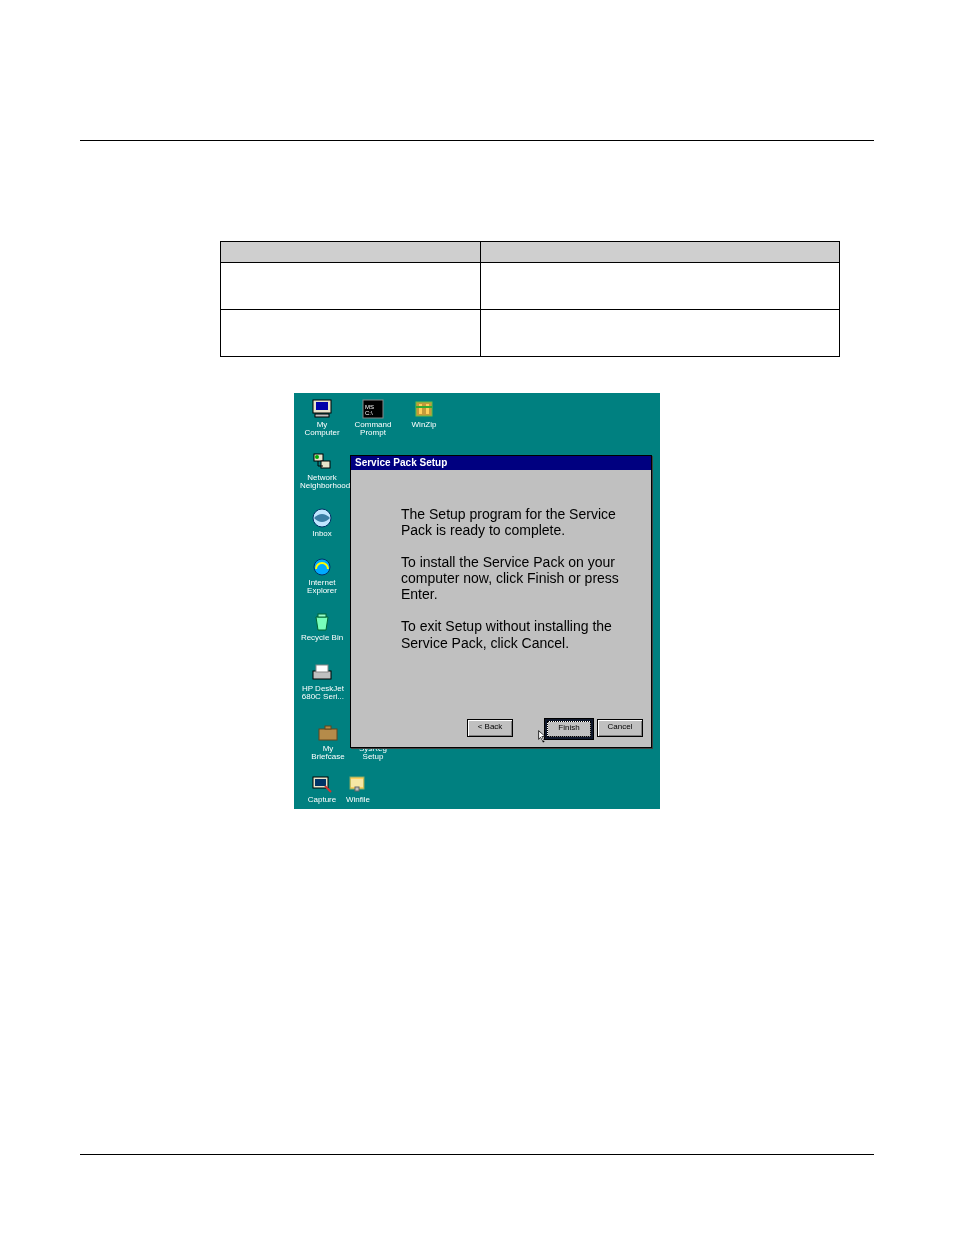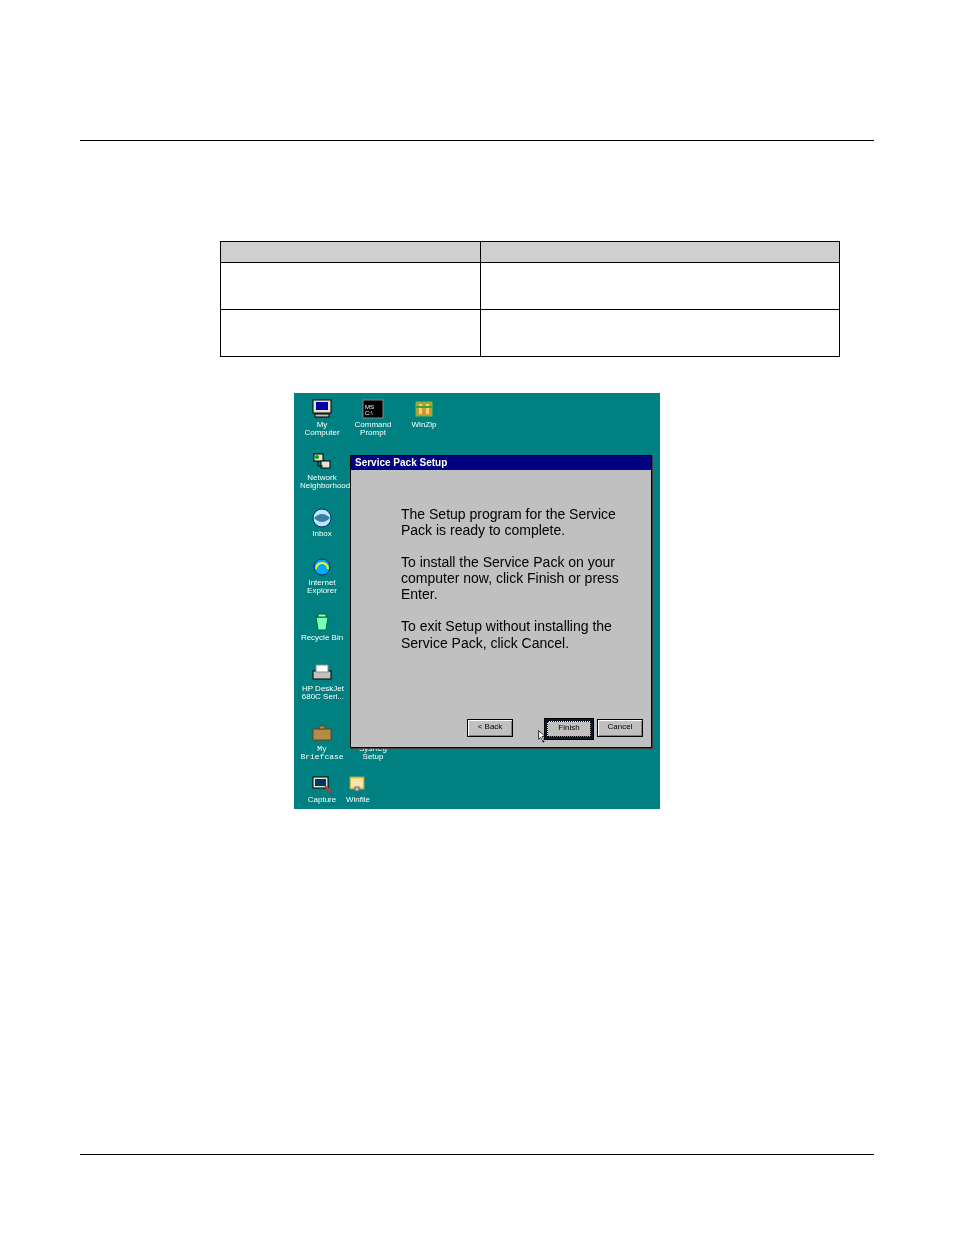--- a/index.html
+++ b/index.html
@@ -186,21 +186,21 @@
           </svg>
         <div class="lbl">Recycle Bin</div>
       </div>
       <div class="dicon" style="left:6px; top:270px;text-align:right;">
         <svg width="22" height="20">
             <rect x="2" y="8" width="18" height="8" fill="#c0c0c0" stroke="#000"></rect>
             <rect x="5" y="2" width="12" height="7" fill="#fff" stroke="#888"></rect>
           </svg>
         <div class="lbl">HP DeskJet 680C Seri...</div>
       </div>
-      <div class="dicon" style="left:6px; top:330px;font-family:Liberation Mono, monospace;">
+      <div class="dicon" style="left:12px; top:330px;">
         <svg width="22" height="20">
             <rect x="2" y="6" width="18" height="11" fill="#b58b4a" stroke="#63441c"></rect>
             <rect x="8" y="3" width="6" height="3" fill="#b58b4a" stroke="#63441c"></rect>
           </svg>
         <div class="lbl">My Briefcase</div>
       </div>
       <div class="dicon" style="left:6px; top:381px;">
         <svg width="22" height="20">
             <rect x="2" y="3" width="15" height="11" fill="#e8e4cb" stroke="#000"></rect>
             <rect x="4" y="5" width="11" height="7" fill="#036"></rect>

